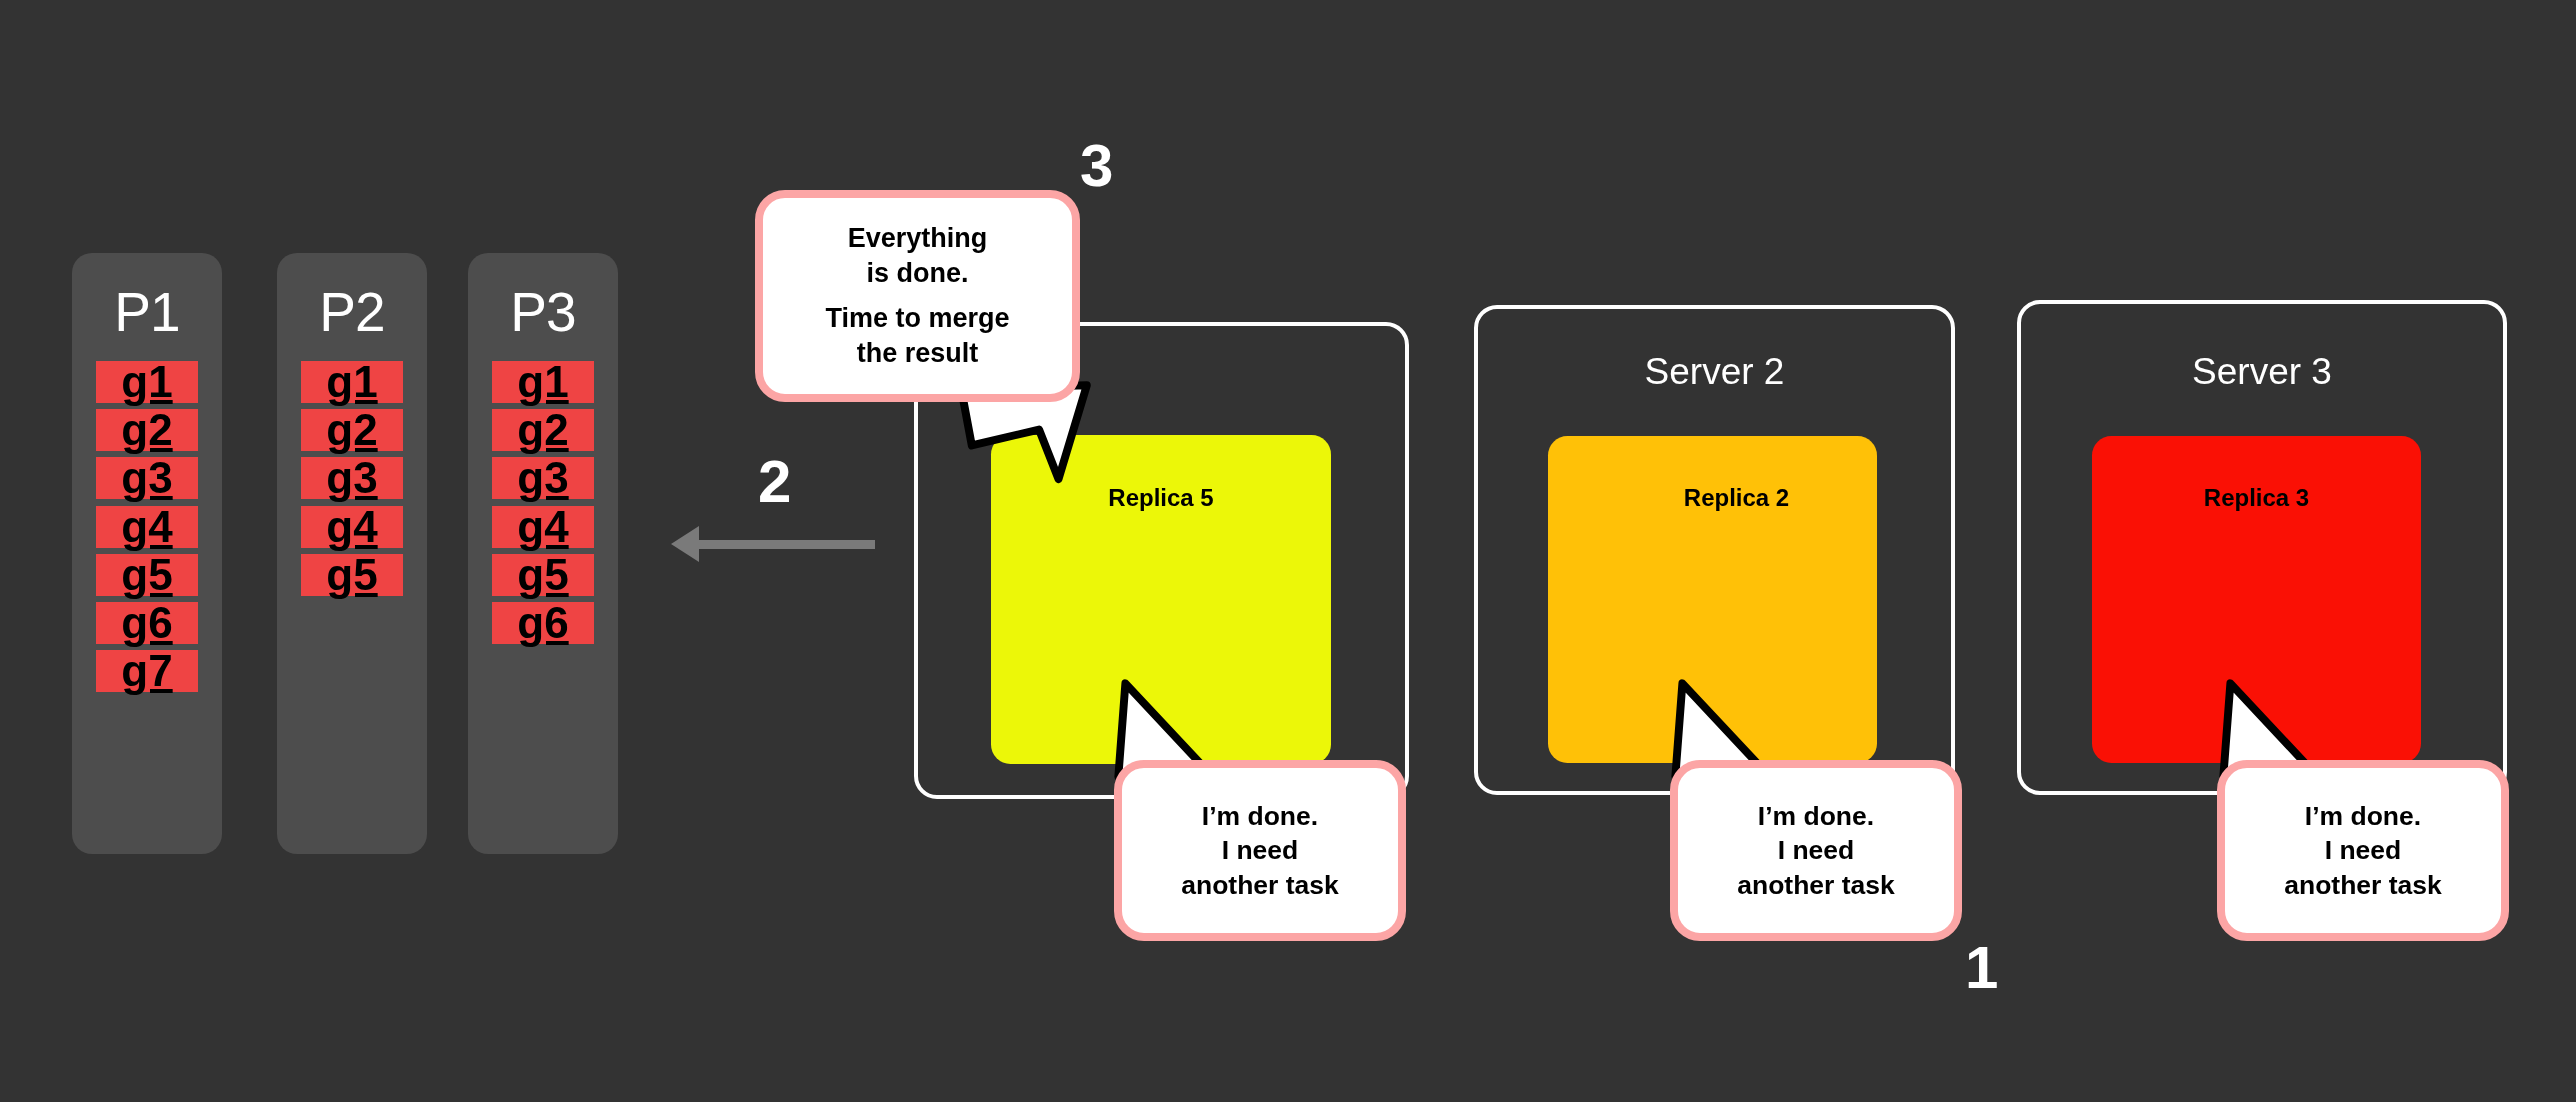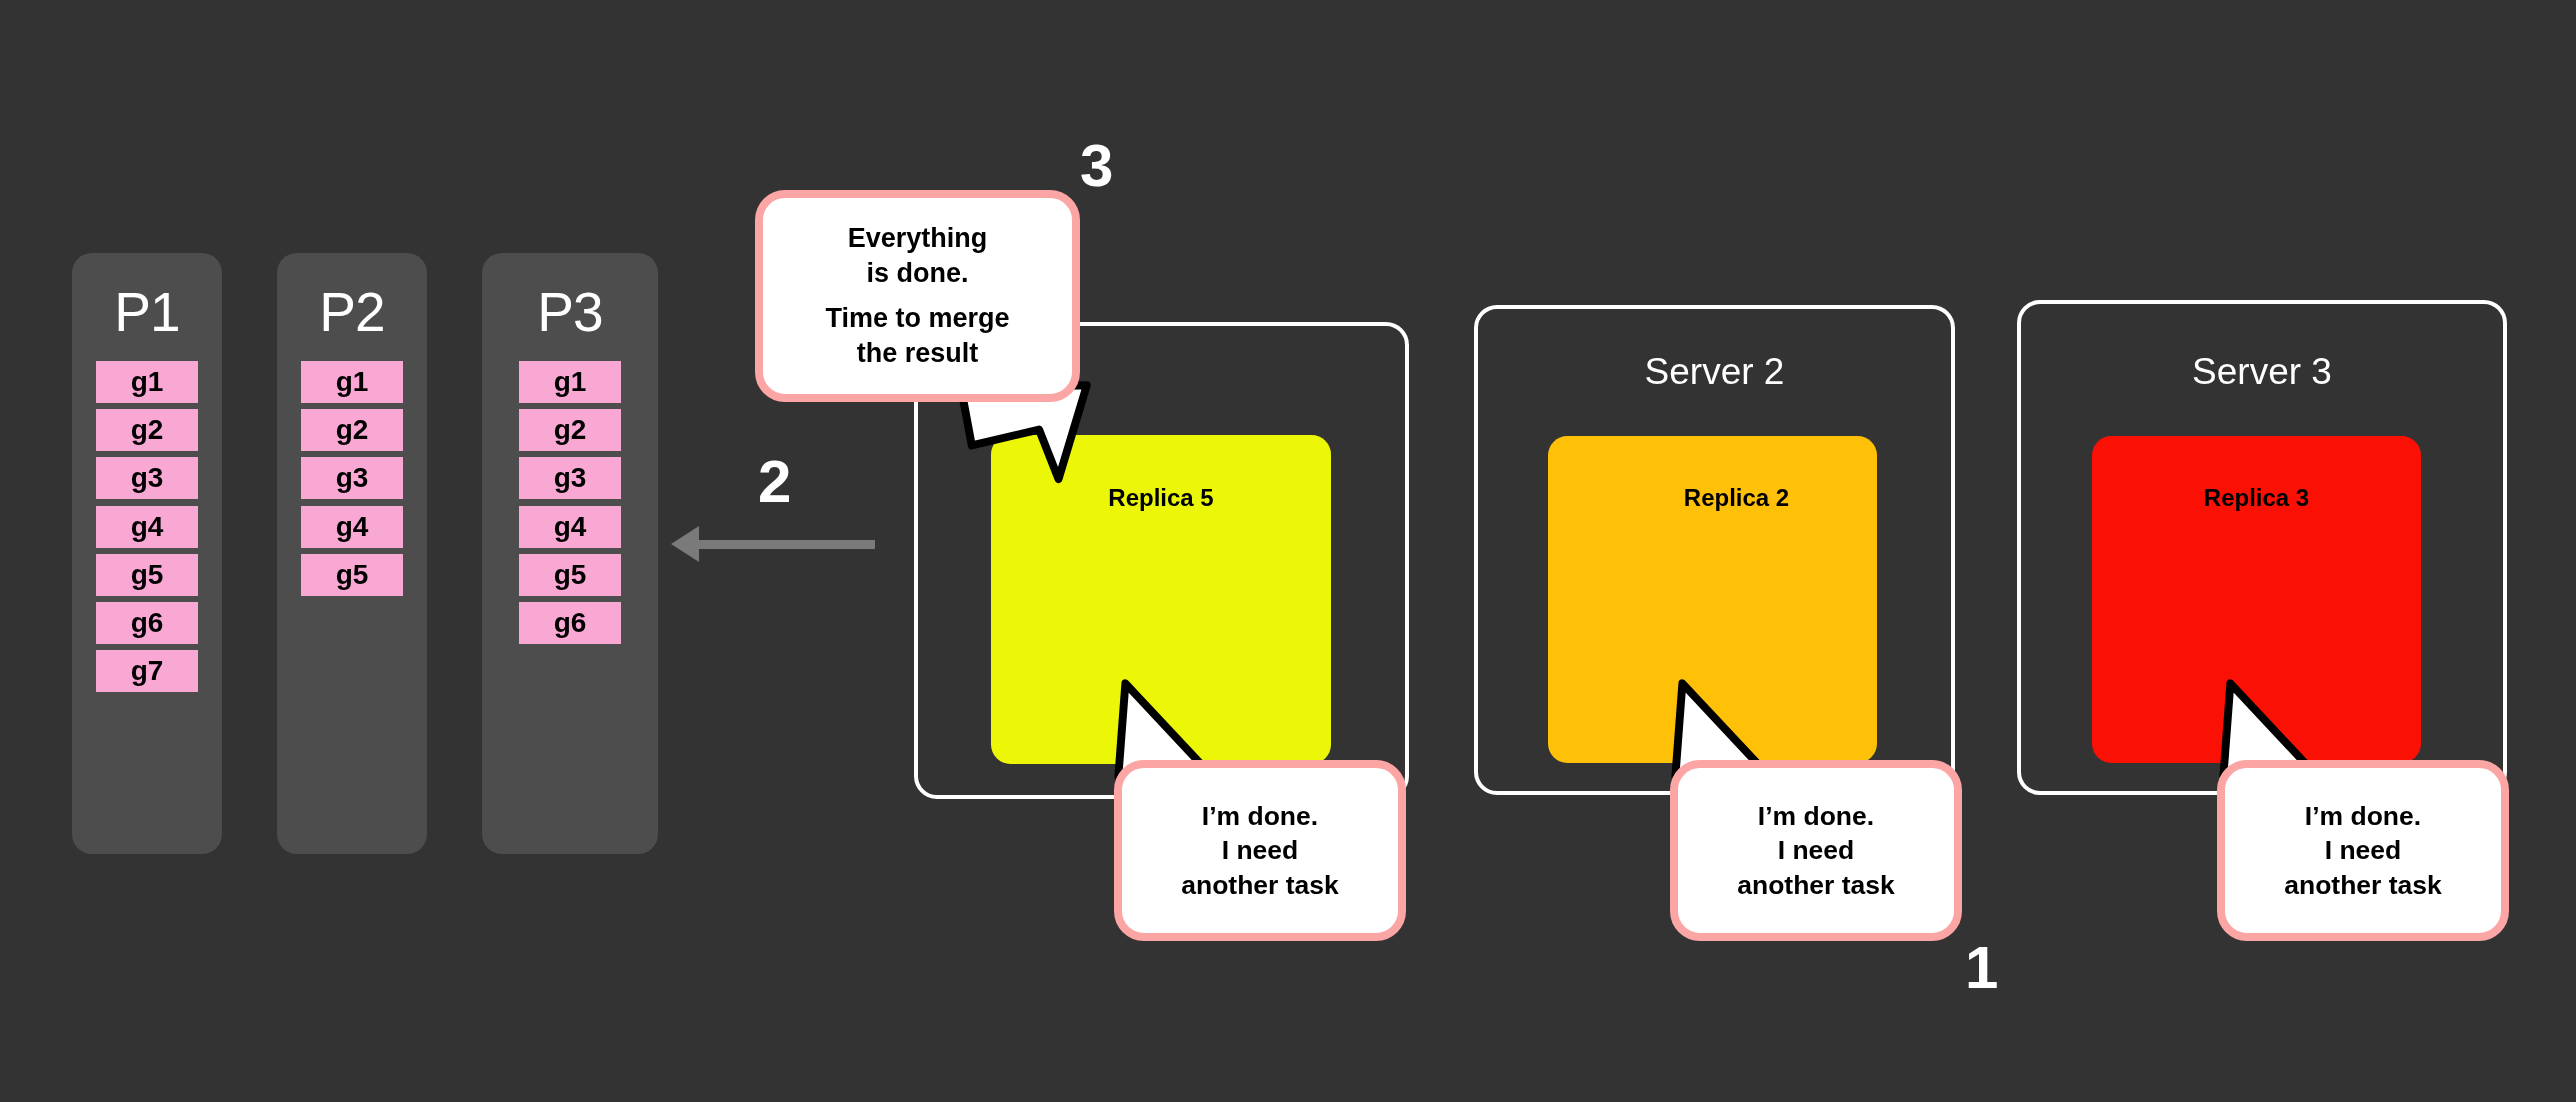--- a/index.html
+++ b/index.html
@@ -43,29 +43,30 @@
     letter-spacing: -0.9px;
   }
   .chip-stack {
     display: flex;
     flex-direction: column;
     gap: 6.2px;
     width: 100%;
     align-items: center;
   }
   .chip {
-    background: #f9a8d4;
+    background: #ef4444;
     color: #000000;
-    font-size: 28px;
+    font-size: 44px;
     font-weight: 700;
     line-height: 1;
     display: flex;
     align-items: center;
     justify-content: center;
     box-sizing: border-box;
+    text-decoration: underline;
   }
 
   
   .arrow-wrap {
     position: absolute;
   }
   .arrow-line {
     position: absolute;
     background: #7a7a7a;
     height: 8.8px;
@@ -170,21 +171,21 @@
     <div class="partition-title">P2</div>
     <div class="chip-stack">
       <div class="chip" style="width:102px;height:42px;">g1</div>
       <div class="chip" style="width:102px;height:42px;">g2</div>
       <div class="chip" style="width:102px;height:42px;">g3</div>
       <div class="chip" style="width:102px;height:42px;">g4</div>
       <div class="chip" style="width:102px;height:42px;">g5</div>
     </div>
   </div>
 
-  <div class="partition" style="left:482px; top:253px; width:176px; height:601px;">
+  <div class="partition" style="left:468px; top:253px; width:150px; height:601px;">
     <div class="partition-title">P3</div>
     <div class="chip-stack">
       <div class="chip" style="width:102px;height:42px;">g1</div>
       <div class="chip" style="width:102px;height:42px;">g2</div>
       <div class="chip" style="width:102px;height:42px;">g3</div>
       <div class="chip" style="width:102px;height:42px;">g4</div>
       <div class="chip" style="width:102px;height:42px;">g5</div>
       <div class="chip" style="width:102px;height:42px;">g6</div>
     </div>
   </div>

